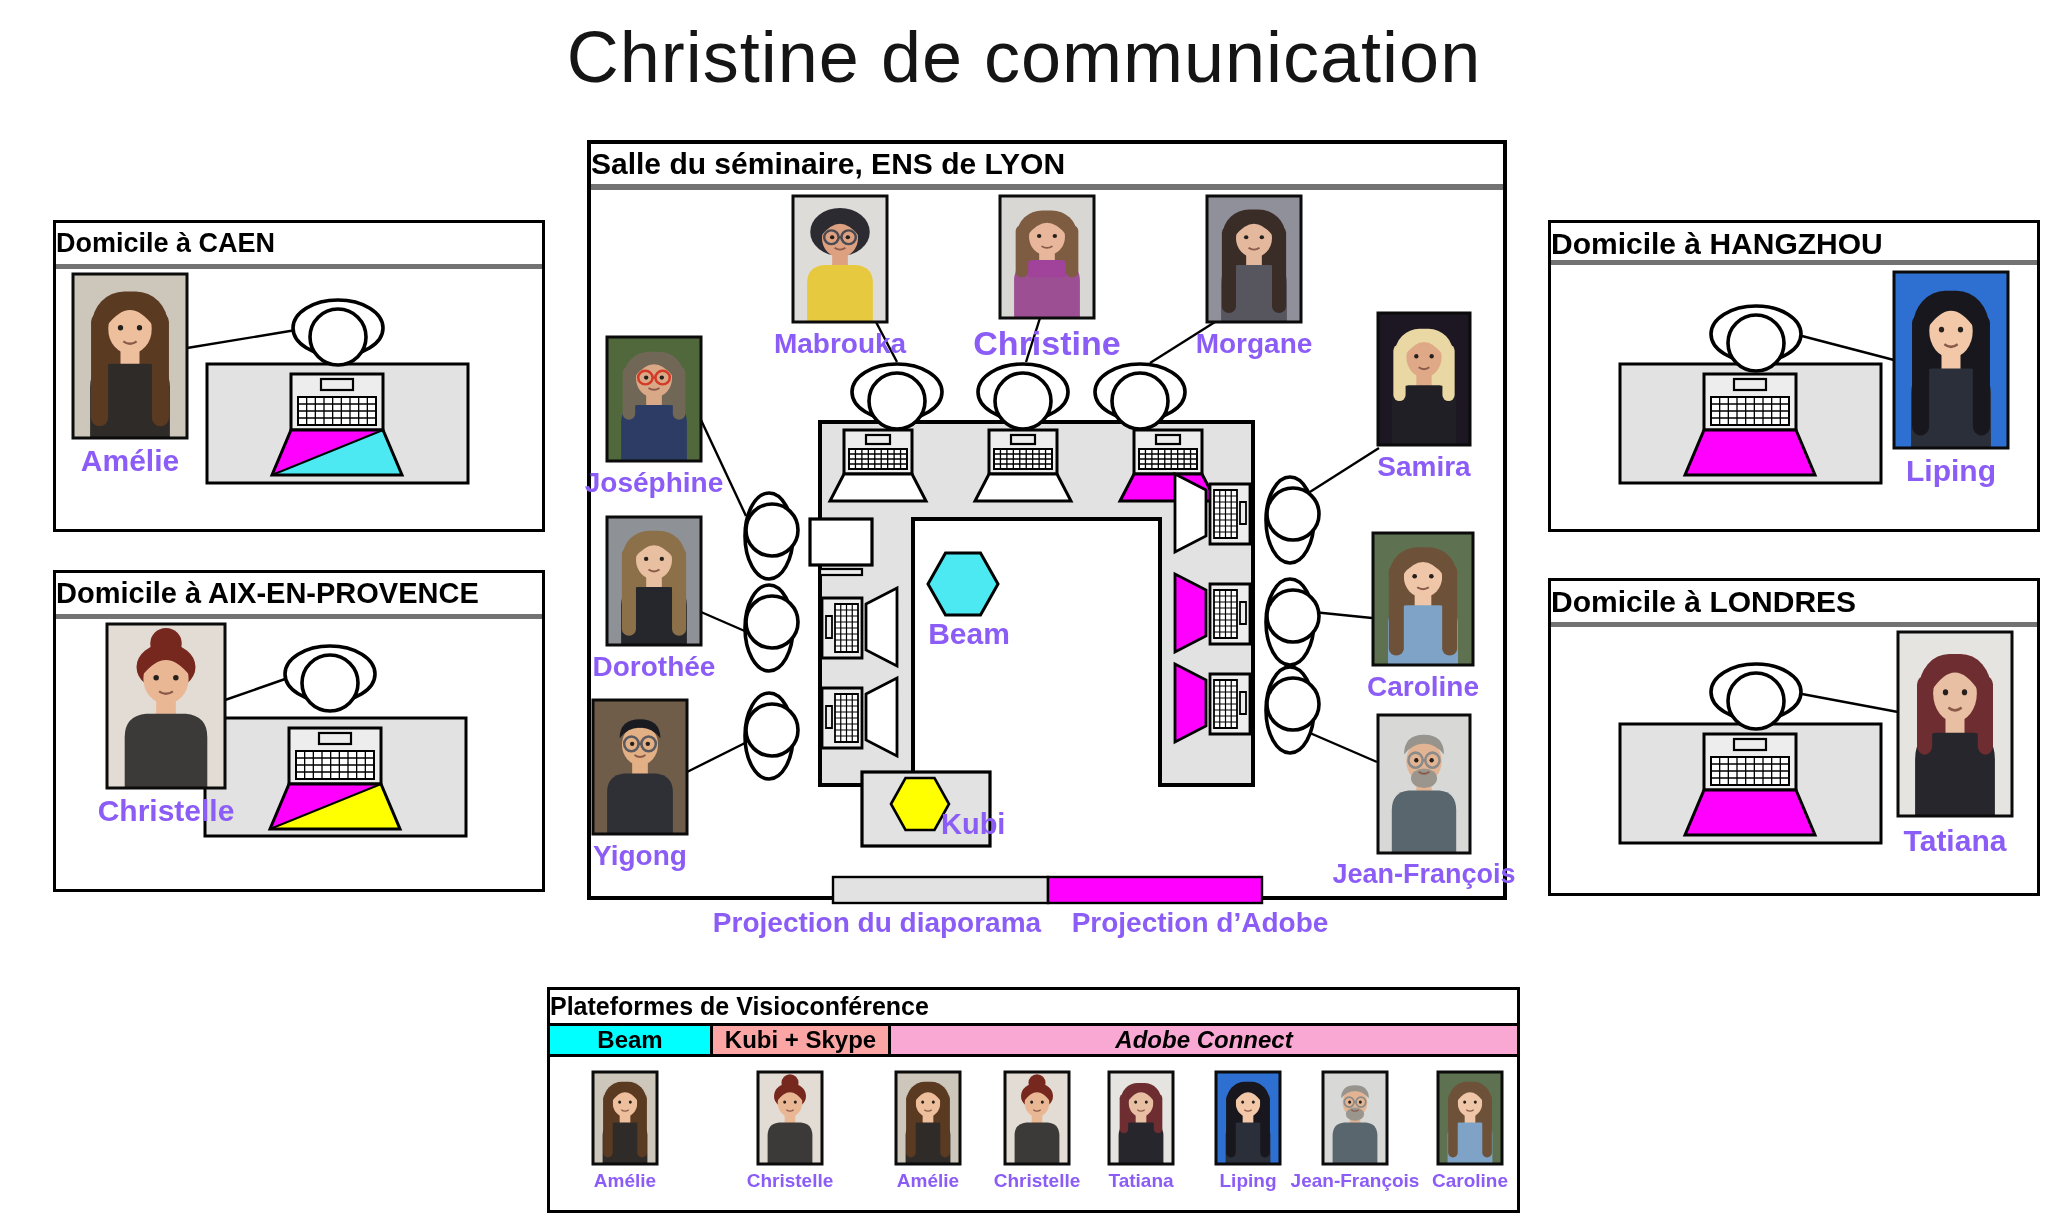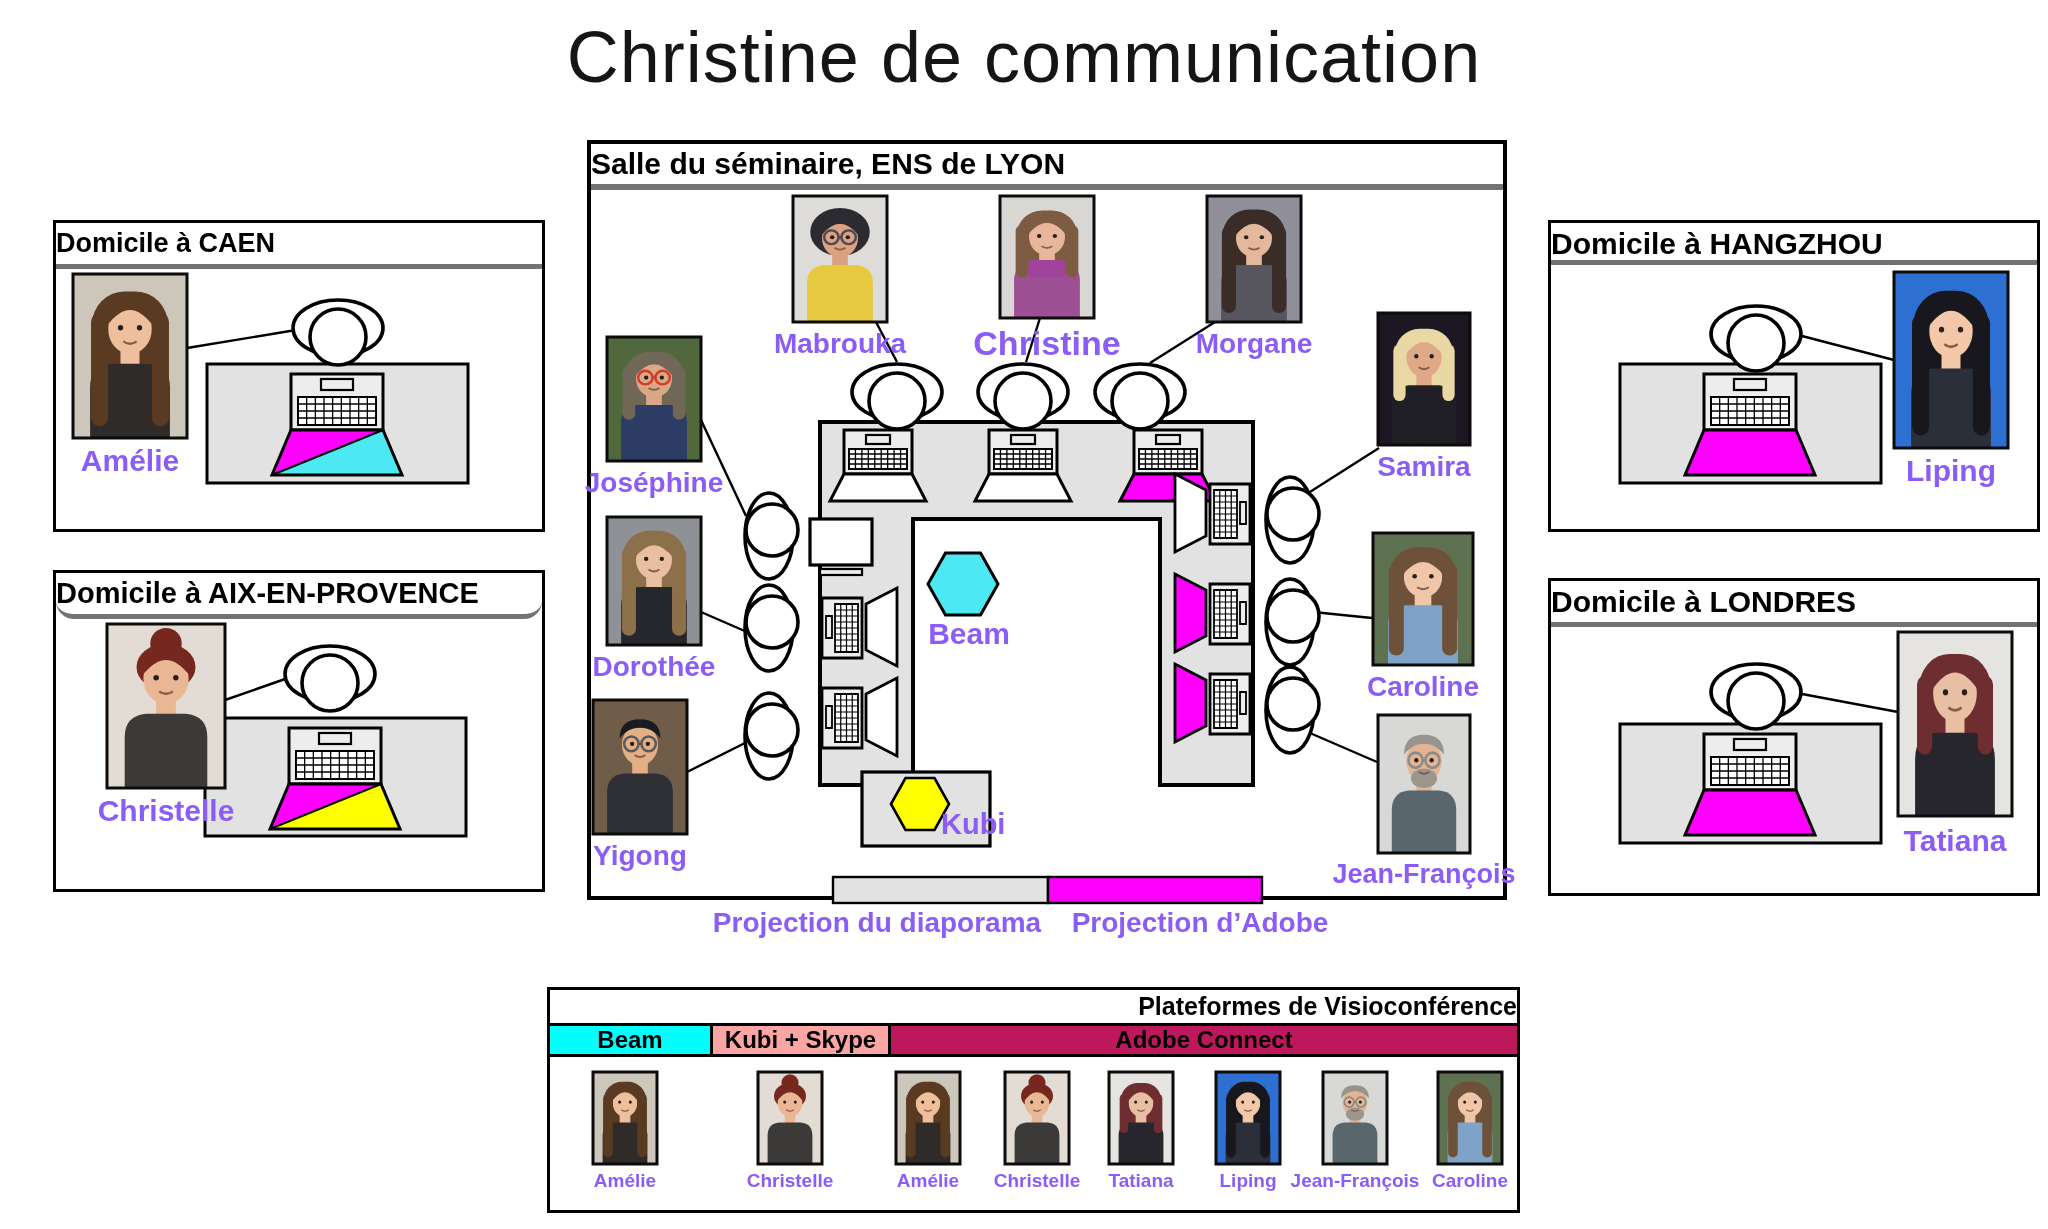--- a/index.html
+++ b/index.html
@@ -6,54 +6,54 @@
   body{width:2048px;height:1229px;position:relative;background:#fff;
        font-family:"Liberation Sans","DejaVu Sans",sans-serif;color:#000;overflow:hidden}
   .title{position:absolute;left:1024px;top:16px;transform:translateX(-50%);
          font-size:72px;font-weight:300;letter-spacing:1px;white-space:nowrap;color:#151515}
   .box{position:absolute;background:#fff;border:4px solid #000;box-sizing:border-box;z-index:1}
   .box.remote{border-width:3px}
   .boxhdr{text-align:left;font-weight:700;border-bottom:6px solid #737373;box-sizing:border-box}
   .t{position:absolute;font-weight:700;white-space:nowrap;z-index:10;transform:translateX(-50%);color:#8b5cf6}
   .tl{transform:none}
   #diagram{position:absolute;left:0;top:0;z-index:5;pointer-events:none}
-  .leghdr{text-align:right;font-weight:700;font-size:25px;line-height:33px}
+  .leghdr{text-align:left;font-weight:700;font-size:25px;line-height:33px}
   .platbar{position:absolute;left:-3px;top:33px;width:calc(100% + 6px);height:34px;display:flex;z-index:2}
   .plat{height:34px;border:3px solid #000;box-sizing:border-box;text-align:center;
         font-weight:700;font-size:24px;line-height:28px}
   .plat + .plat{margin-left:-3px}
 </style>
 </head>
 <body>
 
 <div class="title">Christine de communication</div>
 
 <div class="box" style="left:587px;top:140px;width:920px;height:760px;">
   <div class="boxhdr" style="font-size:30px;height:46px;line-height:40px;border-bottom-width:6px;">Salle du séminaire, ENS de LYON</div>
 </div>
 
 <div class="box remote" style="left:53px;top:220px;width:492px;height:312px;">
   <div class="boxhdr" style="font-size:27px;height:46px;line-height:41px;border-bottom-width:5px;">Domicile à CAEN</div>
 </div>
 <div class="box remote" style="left:53px;top:570px;width:492px;height:322px;">
-  <div class="boxhdr" style="font-size:29px;height:46px;line-height:41px;border-bottom-width:5px;border-radius:18px;">Domicile à AIX-EN-PROVENCE</div>
+  <div class="boxhdr" style="font-size:29px;height:46px;line-height:41px;border-bottom-width:5px;">Domicile à AIX-EN-PROVENCE</div>
 </div>
 <div class="box remote" style="left:1548px;top:220px;width:492px;height:312px;">
   <div class="boxhdr" style="font-size:30px;height:42px;line-height:41px;border-bottom-width:5px;">Domicile à HANGZHOU</div>
 </div>
 <div class="box remote" style="left:1548px;top:578px;width:492px;height:318px;">
   <div class="boxhdr" style="font-size:30px;height:46px;line-height:41px;border-bottom-width:5px;">Domicile à LONDRES</div>
 </div>
 
 <div class="box" style="left:547px;top:987px;width:973px;height:226px;border-width:3px;">
   <div class="leghdr">Plateformes de Visioconférence</div>
   <div class="platbar">
     <div class="plat" style="width: 166px; background: rgb(0, 255, 255);">Beam</div>
     <div class="plat" style="width: 181px; background: #fca5a5;">Kubi + Skype</div>
-    <div class="plat" style="flex: 1 1 0%; background: #be185d;">Adobe Connect</div>
+    <div class="plat" style="flex: 1 1 0%; background: #f9a8d4; font-style: italic;">Adobe Connect</div>
   </div>
 </div>
 
 <svg id="diagram" width="2048" height="1229" viewBox="0 0 2048 1229">
     <g>
       <rect x="207" y="364" width="261" height="119" fill="#E2E2E2" stroke="#000" stroke-width="3"></rect>
       <g>
         <rect x="291" y="374" width="92" height="56" fill="#EDEDED" stroke="#000" stroke-width="3"></rect>
         <rect x="321" y="379" width="32" height="11" fill="#EDEDED" stroke="#000" stroke-width="2.2"></rect>
         <rect x="298" y="397" width="78" height="28" fill="#fff" stroke="#000" stroke-width="2"></rect>

